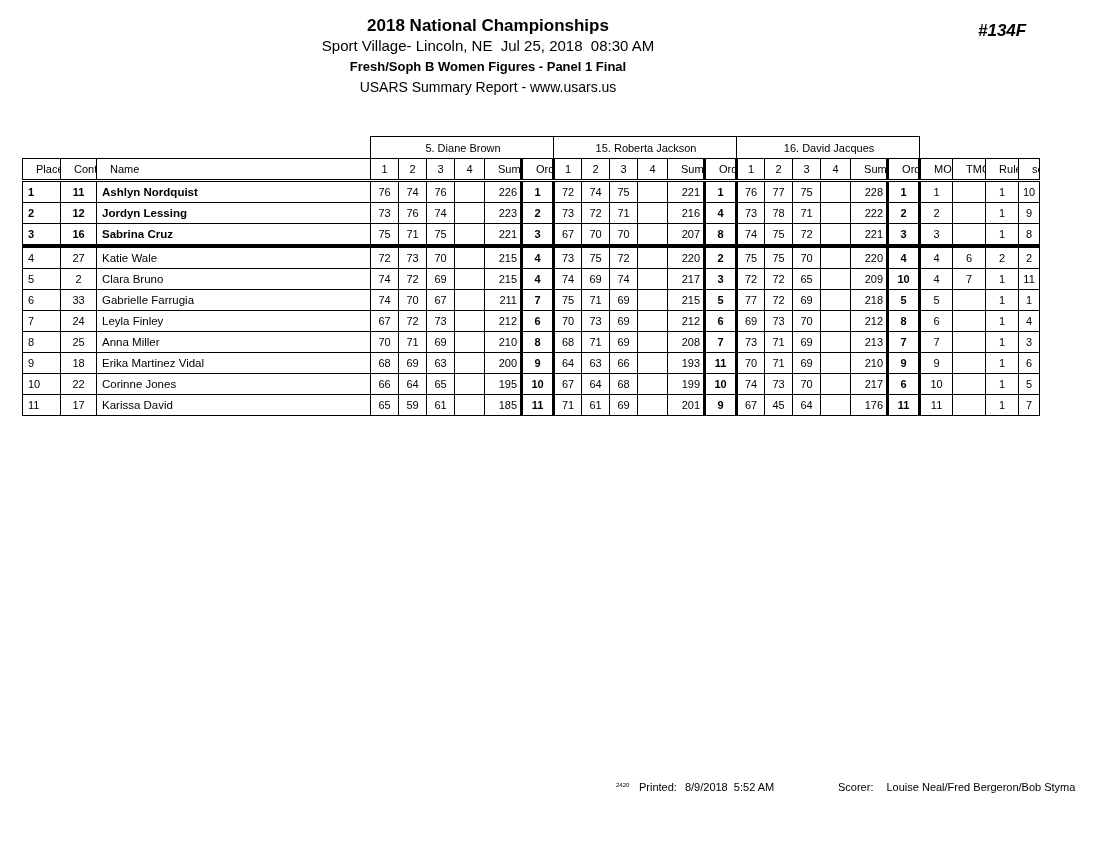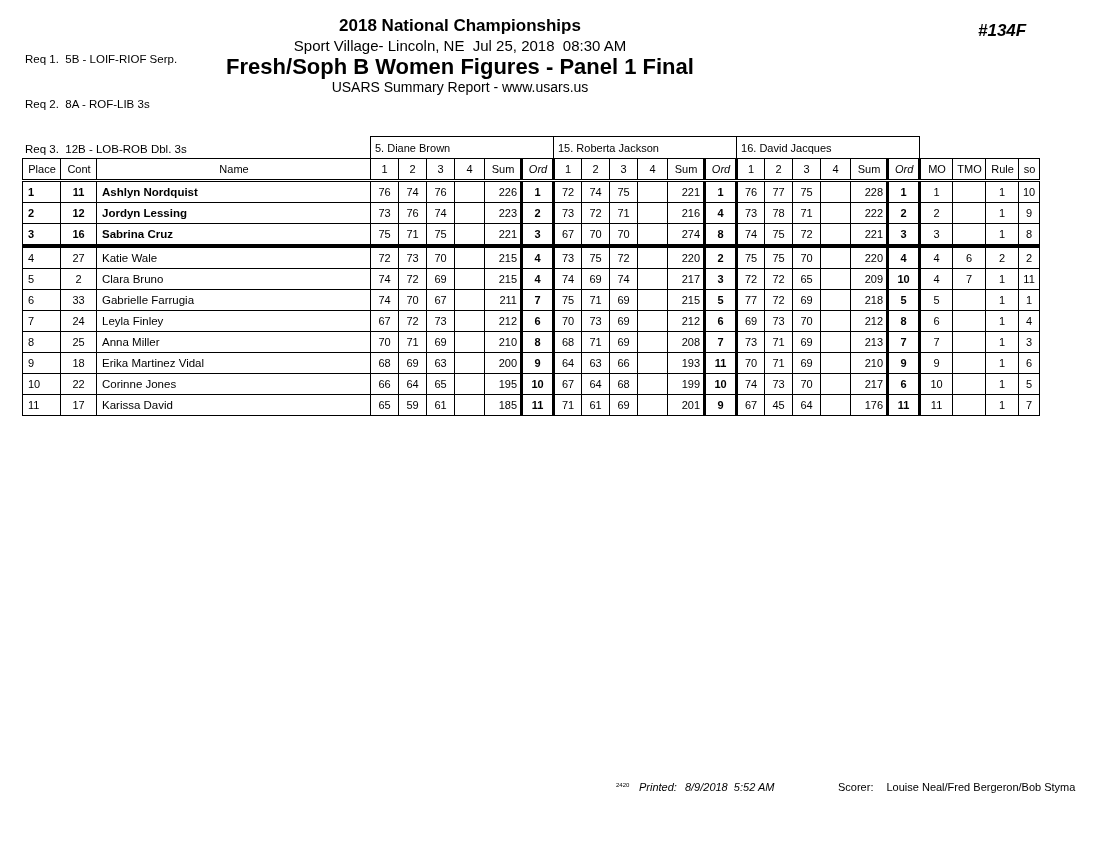--- a/index.html
+++ b/index.html
@@ -6,74 +6,69 @@
   body {
     width:1100px; height:850px; background:#ffffff; color:#000;
     font-family:"Liberation Sans", sans-serif; position:relative; overflow:hidden;
   }
   .page { position:absolute; inset:0; }
 
   
   .req-block { position:absolute; left:25px; top:22px; font-size:11.5px; line-height:15px; white-space:pre; }
 
   
-  .title-block { position:absolute; left:0; top:16px; width:920px; text-align:center; }
+  .title-block { position:absolute; left:0; top:16px; width:920px; text-align:center;padding-left:28px; }
   .t1 { font-size:17px; font-weight:bold; line-height:20px; }
   .t2 { font-size:15px; line-height:20px; white-space:pre; }
-  .t3 { font-size:22px; font-weight:bold; line-height:21px; }
+  .t3 { font-size:13px; font-weight:bold; line-height:21px; }
   .t4 { font-size:14px; line-height:21px; }
 
   .event-num { position:absolute; left:978px; top:21px; font-size:17px; font-weight:bold;font-style:italic; }
 
   
   table.results {
     position:absolute; left:22px; top:136px; width:1017px;
     border-collapse:collapse; table-layout:fixed;
   }
   .results td, .results th {
     border:1px solid #000; height:20px; padding:0 2px;
     font-size:11px; font-weight:normal; overflow:hidden; white-space:nowrap;
   }
   .results tr.jrow td { height:21px; }
   td.blank { border:none; }
-  td.judge-name { text-align:left; padding-left:4px; }
-
-  .results thead th { border-bottom:3px double #000; text-align:center; padding-left:3px; }
+  td.judge-name { text-align:center; padding-left:4px; }
+
+  .results thead th { border-bottom:3px double #000; text-align:left; padding-left:13px; }
   .results thead th.h-num { text-align:center; padding:0; }
-  .results thead th.h-ord { border-left:3px solid #000; border-right:3px solid #000;font-style:italic; }
+  .results thead th.h-ord { border-left:3px solid #000; border-right:3px solid #000; }
 
   td.c-place { text-align:left; padding-left:5px; }
   td.c-cont  { text-align:center; }
   td.c-name  { text-align:left; padding-left:5px; font-size:11.5px; }
   td.c-score { text-align:center; }
   td.c-sum   { text-align:right; padding-right:3px; }
   td.c-ord   { text-align:center; font-weight:bold; border-left:3px solid #000; border-right:3px solid #000; }
   td.c-mo, td.c-tmo, td.c-rule, td.c-so { text-align:center; }
 
   tr.bold td.c-place, tr.bold td.c-cont, tr.bold td.c-name { font-weight:bold; }
   tr.sep td { border-top:4px solid #000; }
 
   
   .footer { position:absolute; left:0; top:781px; width:1100px; height:18px; font-size:11px; }
   .f-code    { position:absolute; left:616px; top:1px; font-size:6px; }
-  .f-printed { position:absolute; left:639px; top:0; white-space:pre;font-style:italic; }
+  .f-printed { position:absolute; left:639px; top:0; white-space:pre; }
   .f-scorer  { position:absolute; left:838px; top:0; white-space:pre;text-align:right; }
   .f-label { margin-right:8px; }
   .f-label2 { margin-right:13px; }
 </style>
 </head>
 <body>
 
 <div class="page">
 
-  <div class="req-block">
-    <div>Req 1.  5B - LOIF-RIOF Serp.</div>
-    <div>Req 2.  8A - ROF-LIB 3s</div>
-    <div>Req 3.  12B - LOB-ROB Dbl. 3s</div>
-  </div>
 
   <div class="title-block">
     <div class="t1">2018 National Championships</div>
     <div class="t2">Sport Village- Lincoln, NE  Jul 25, 2018  08:30 AM</div>
     <div class="t3">Fresh/Soph B Women Figures - Panel 1 Final</div>
     <div class="t4">USARS Summary Report - www.usars.us</div>
   </div>
 
   <div class="event-num">#134F</div>
 
@@ -203,21 +198,21 @@
           <td class="c-score">75</td>
           <td class="c-score">71</td>
           <td class="c-score">75</td>
           <td class="c-score"></td>
           <td class="c-sum">221</td>
           <td class="c-ord">3</td>
           <td class="c-score">67</td>
           <td class="c-score">70</td>
           <td class="c-score">70</td>
           <td class="c-score"></td>
-          <td class="c-sum">274</td>
+          <td class="c-sum">207</td>
           <td class="c-ord">8</td>
           <td class="c-score">74</td>
           <td class="c-score">75</td>
           <td class="c-score">72</td>
           <td class="c-score"></td>
           <td class="c-sum">221</td>
           <td class="c-ord">3</td>
           <td class="c-mo">3</td>
           <td class="c-tmo"></td>
           <td class="c-rule">1</td>

